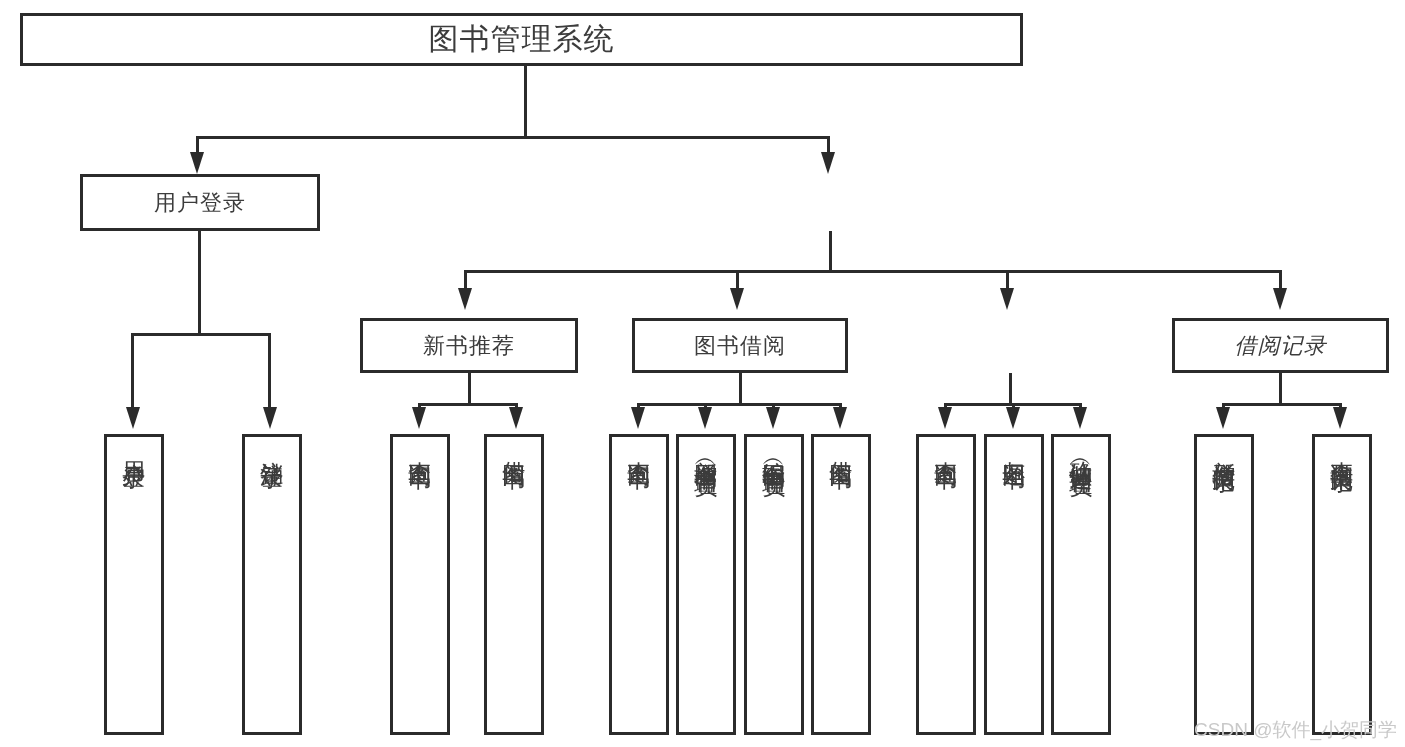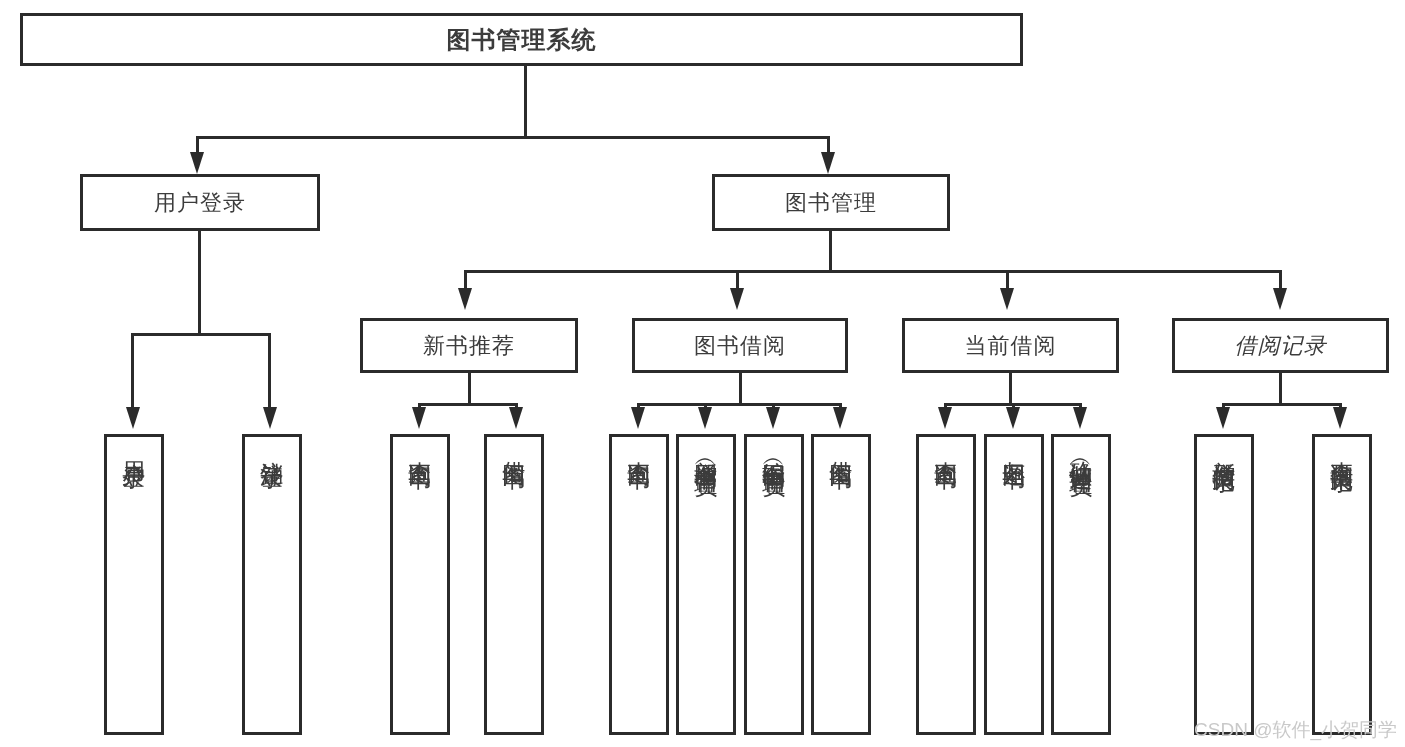--- a/index.html
+++ b/index.html
@@ -17,21 +17,21 @@
     box-sizing:border-box;
     background:#ffffff;
     border:3px solid #2b2b2b;
     display:flex;
     align-items:center;
     justify-content:center;
     color:#3c3c3c;
     letter-spacing:1px;
     z-index:3;
   }
-  .node.root{font-size:24px;font-weight:bold;}
+  .node.root{font-size:30px;}
   .node.lvl1{font-size:22px;}
   .node.lvl2{font-size:22px;}
 
   
   .node.leaf{
     border-width:3px;
     align-items:flex-start;
     justify-content:center;
     font-size:23px;
     padding-top:6px;
@@ -84,23 +84,20 @@
   <div class="ln h" style="left:196px;top:136px;width:634px;"></div>
   <div class="ln v" style="left:196px;top:136px;height:22px;"></div>
   <div class="ln v" style="left:827px;top:136px;height:22px;"></div>
   <div class="arrow" style="left:190px;top:152px;"></div>
   <div class="arrow" style="left:821px;top:152px;"></div>
 
   <div class="node lvl1" style="left:80px;top:174px;width:240px;height:57px;">
     <span>用户登录</span>
   </div>
 
-  <div class="node lvl1" style="left:712px;top:174px;width:238px;height:57px;">
-    <span>图书管理</span>
-  </div>
 
   <div class="ln v" style="left:198px;top:231px;height:104px;"></div>
   <div class="ln h" style="left:131px;top:333px;width:140px;"></div>
   <div class="ln v" style="left:131px;top:333px;height:78px;"></div>
   <div class="ln v" style="left:268px;top:333px;height:78px;"></div>
   <div class="arrow" style="left:126px;top:407px;"></div>
   <div class="arrow" style="left:263px;top:407px;"></div>
 
   <div class="ln v" style="left:829px;top:231px;height:41px;"></div>
   <div class="ln h" style="left:464px;top:270px;width:818px;"></div>
@@ -112,23 +109,20 @@
   <div class="arrow" style="left:730px;top:288px;"></div>
   <div class="arrow" style="left:1000px;top:288px;"></div>
   <div class="arrow" style="left:1273px;top:288px;"></div>
 
   <div class="node lvl2" style="left:360px;top:318px;width:218px;height:55px;">
     <span>新书推荐</span>
   </div>
   <div class="node lvl2" style="left:632px;top:318px;width:216px;height:55px;">
     <span>图书借阅</span>
   </div>
-  <div class="node lvl2" style="left:902px;top:318px;width:217px;height:55px;">
-    <span>当前借阅</span>
-  </div>
   <div class="node lvl2" style="left:1172px;top:318px;width:217px;height:55px;font-style:italic;">
     <span>借阅记录</span>
   </div>
 
   <div class="ln v" style="left:468px;top:373px;height:32px;"></div>
   <div class="ln h" style="left:418px;top:403px;width:100px;"></div>
   <div class="ln v" style="left:418px;top:403px;height:8px;"></div>
   <div class="ln v" style="left:515px;top:403px;height:8px;"></div>
   <div class="arrow" style="left:412px;top:407px;"></div>
   <div class="arrow" style="left:509px;top:407px;"></div>

